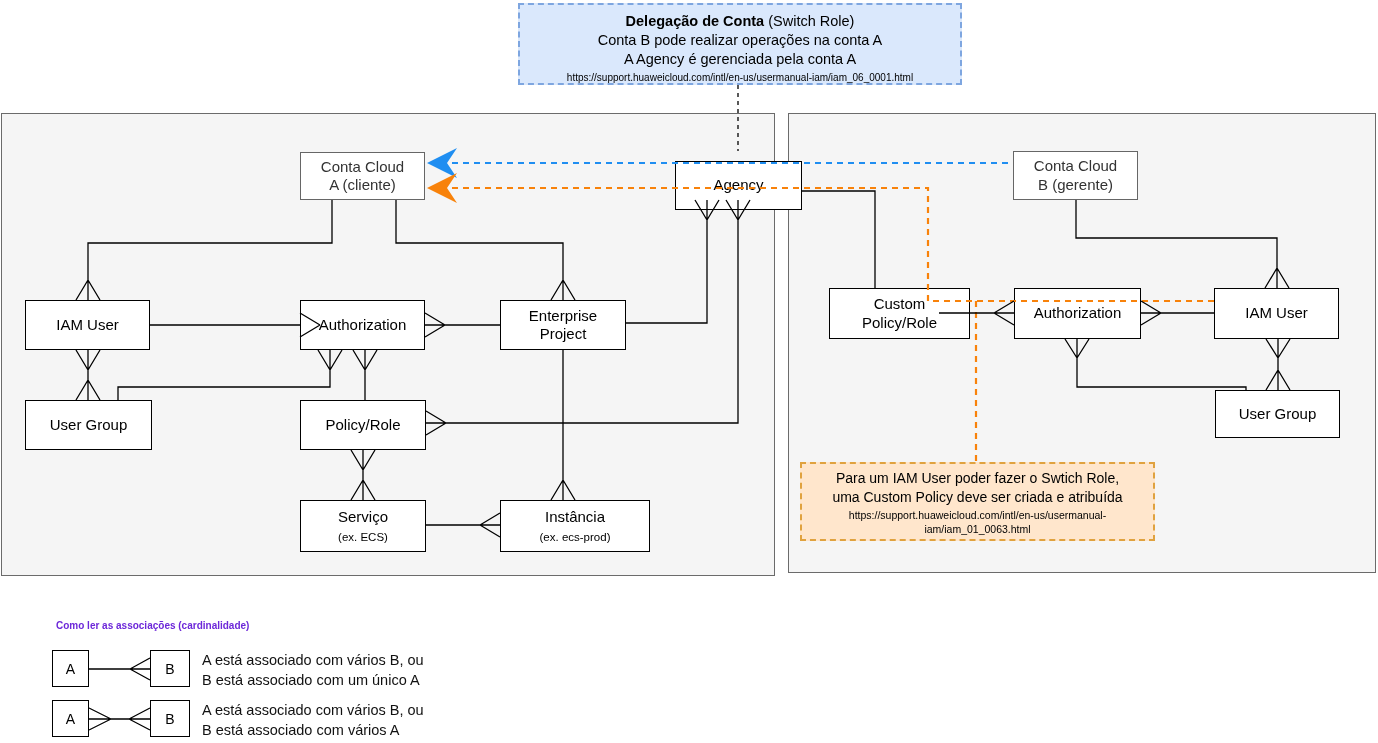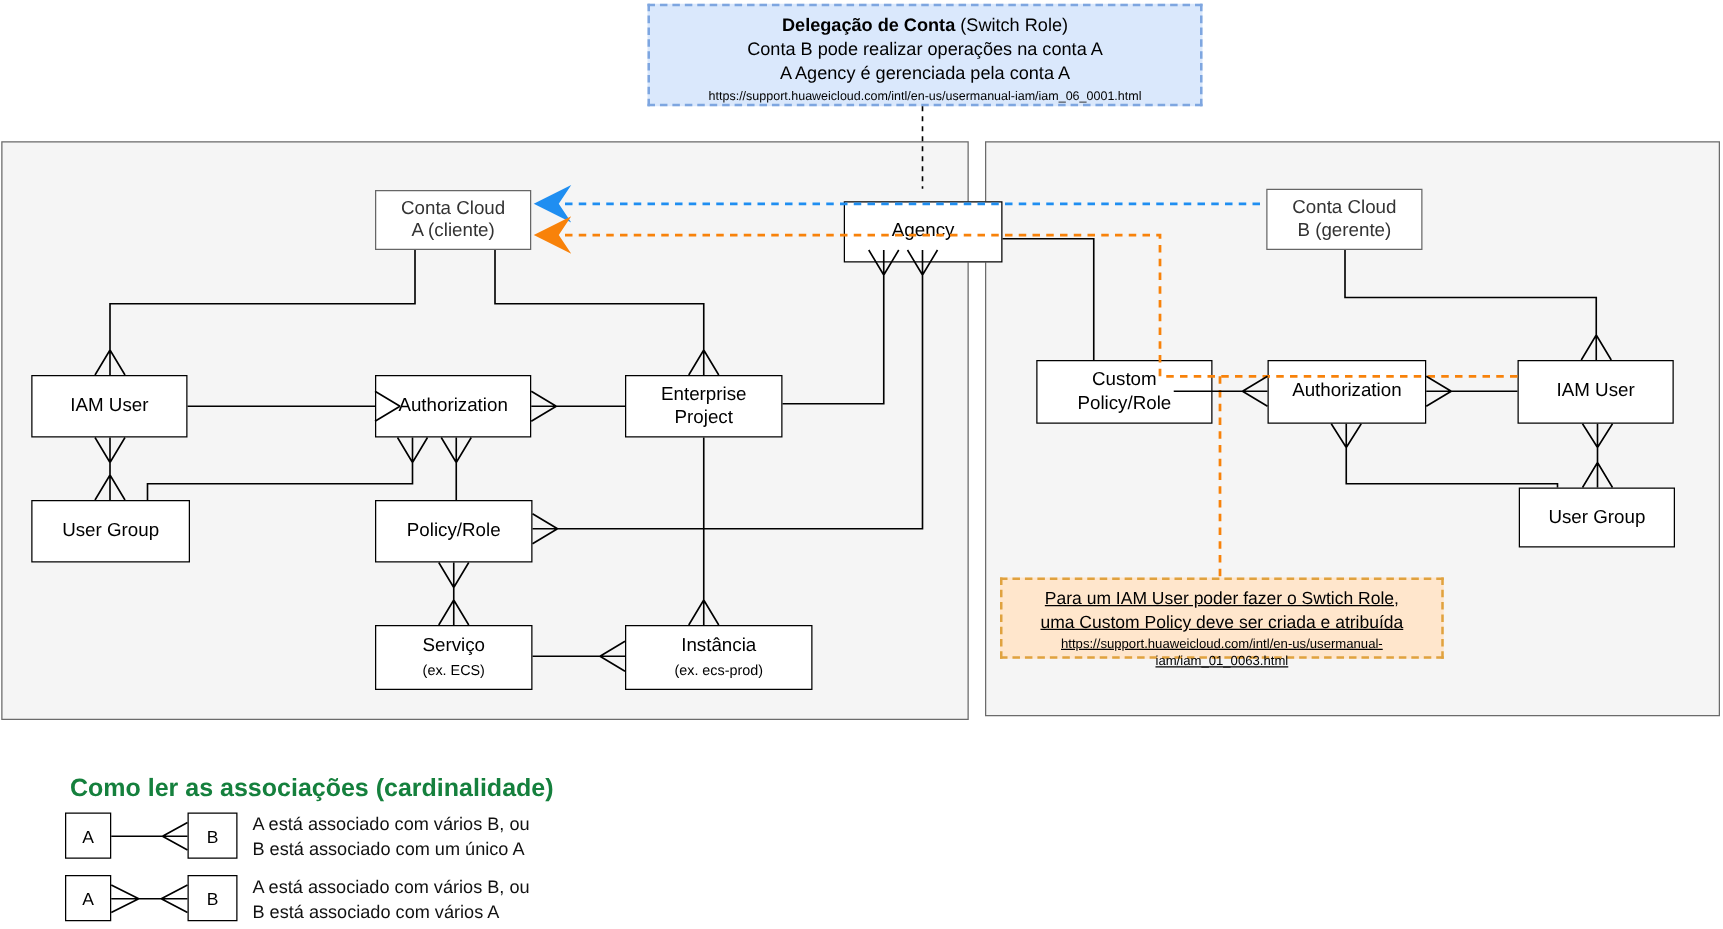--- a/index.html
+++ b/index.html
@@ -13,21 +13,21 @@
   .entity .sub{font-size:11.5px;margin-top:3px;}
   .note{position:absolute;box-sizing:border-box;text-align:center;z-index:1;}
   .note-blue{background:var(--note_blue_fill);border:2px dashed var(--note_blue_border);
              font-size:14.5px;line-height:19px;padding-top:7px;color:#000;}
   .note-blue .url{font-size:10px;line-height:14px;margin-top:2px;}
   .note-orange{background:var(--note_orange_fill);border:2px dashed var(--note_orange_border);
                font-size:14px;line-height:19px;padding-top:5px;color:#000;z-index:3;}
   .note-orange .url{font-size:10.5px;line-height:14px;margin-top:1px;}
   .note-dashed{border:2px dashed var(--note_dashed_border);font-size:11.5px;line-height:14.5px;
                padding:26px 4px 0 4px;color:#222;z-index:2;}
-  .legend-heading{position:absolute;font-weight:bold;font-size:20px;color:#15803d;}
+  .legend-heading{position:absolute;font-weight:bold;font-size:10px;color:#6d28d9;}
   .mini{position:absolute;width:37px;height:37px;background:#fff;border:1px solid #000;box-sizing:border-box;
         display:flex;align-items:center;justify-content:center;font-size:14px;color:#000;z-index:2;}
   .legend-text{position:absolute;font-size:14.5px;line-height:19.5px;color:#111;}
   svg.overlay{position:absolute;left:0;top:0;z-index:4;pointer-events:none;}
   .ln{stroke:#000;stroke-width:1.3;fill:none;}
   .ln-dash{stroke:#000;stroke-width:1.3;fill:none;stroke-dasharray:4 4;}
   .ln-blue{stroke:var(--blue_accent);stroke-width:2.2;fill:none;stroke-dasharray:6 5;}
   .ln-orange{stroke:var(--orange_accent);stroke-width:2.2;fill:none;stroke-dasharray:6 5;}
   .ar-blue{fill:var(--blue_accent);stroke:none;}
   .ar-orange{fill:var(--orange_accent);stroke:none;}
@@ -90,21 +90,21 @@
   <div class="entity" style="left:1014px;top:288px;width:127px;height:51px;">
     <div>Authorization</div>
   </div>
   <div class="entity" style="left:1214px;top:288px;width:125px;height:51px;">
     <div>IAM User</div>
   </div>
   <div class="entity" style="left:1215px;top:390px;width:125px;height:48px;">
     <div>User Group</div>
   </div>
 
-  <div class="note note-orange" style="left:800px;top:462px;width:355px;height:65px;text-decoration:underline;">
+  <div class="note note-orange" style="left:800px;top:462px;width:355px;height:79px;">
     <div>Para um IAM User poder fazer o Swtich Role,</div>
     <div>uma Custom Policy deve ser criada e atribuída</div>
     <div class="url">https://support.huaweicloud.com/intl/en-us/usermanual-iam/iam_01_0063.html</div>
   </div>
 
   <div class="legend-heading" style="left:56px;top:620px;">Como ler as associações (cardinalidade)</div>
   <div class="mini" style="left:52px;top:650px;">A</div>
   <div class="mini" style="left:150px;top:650px;width:40px;">B</div>
   <div class="legend-text" style="left:202px;top:651px;">
     <div>A está associado com vários B, ou</div>

